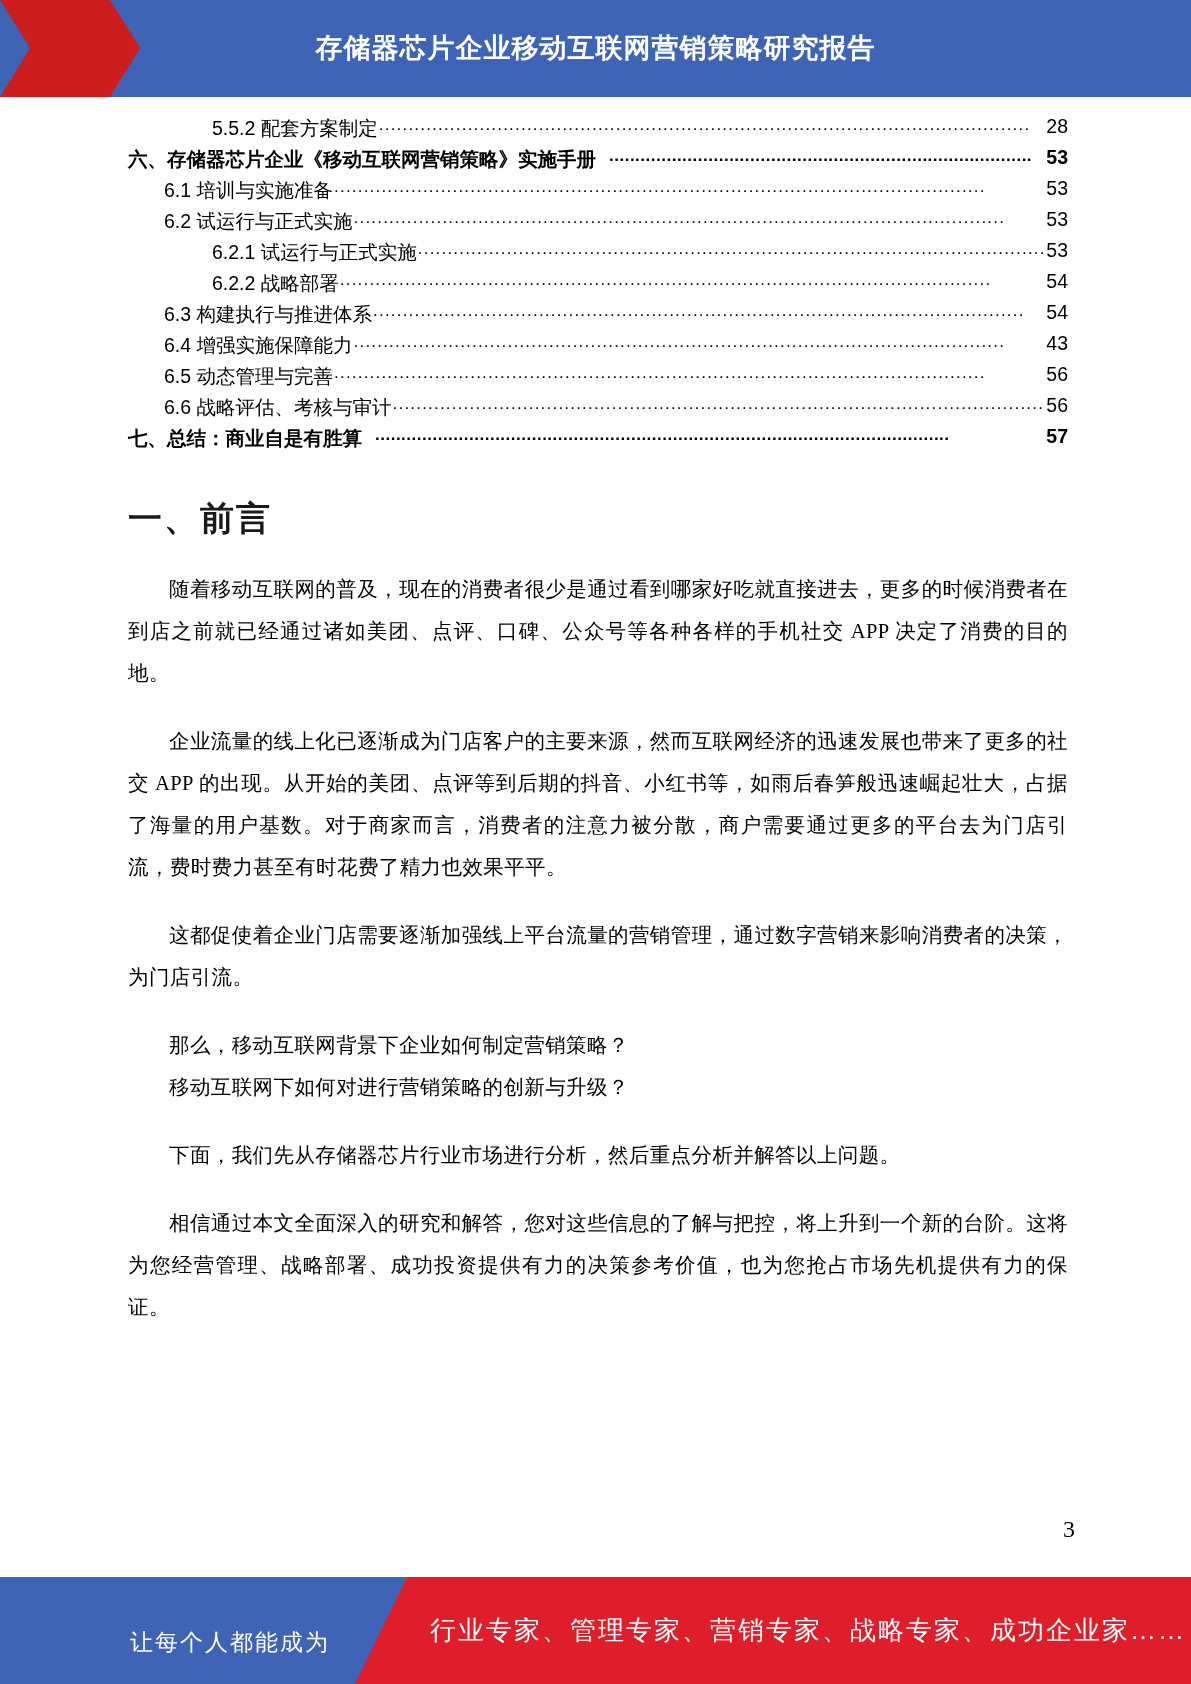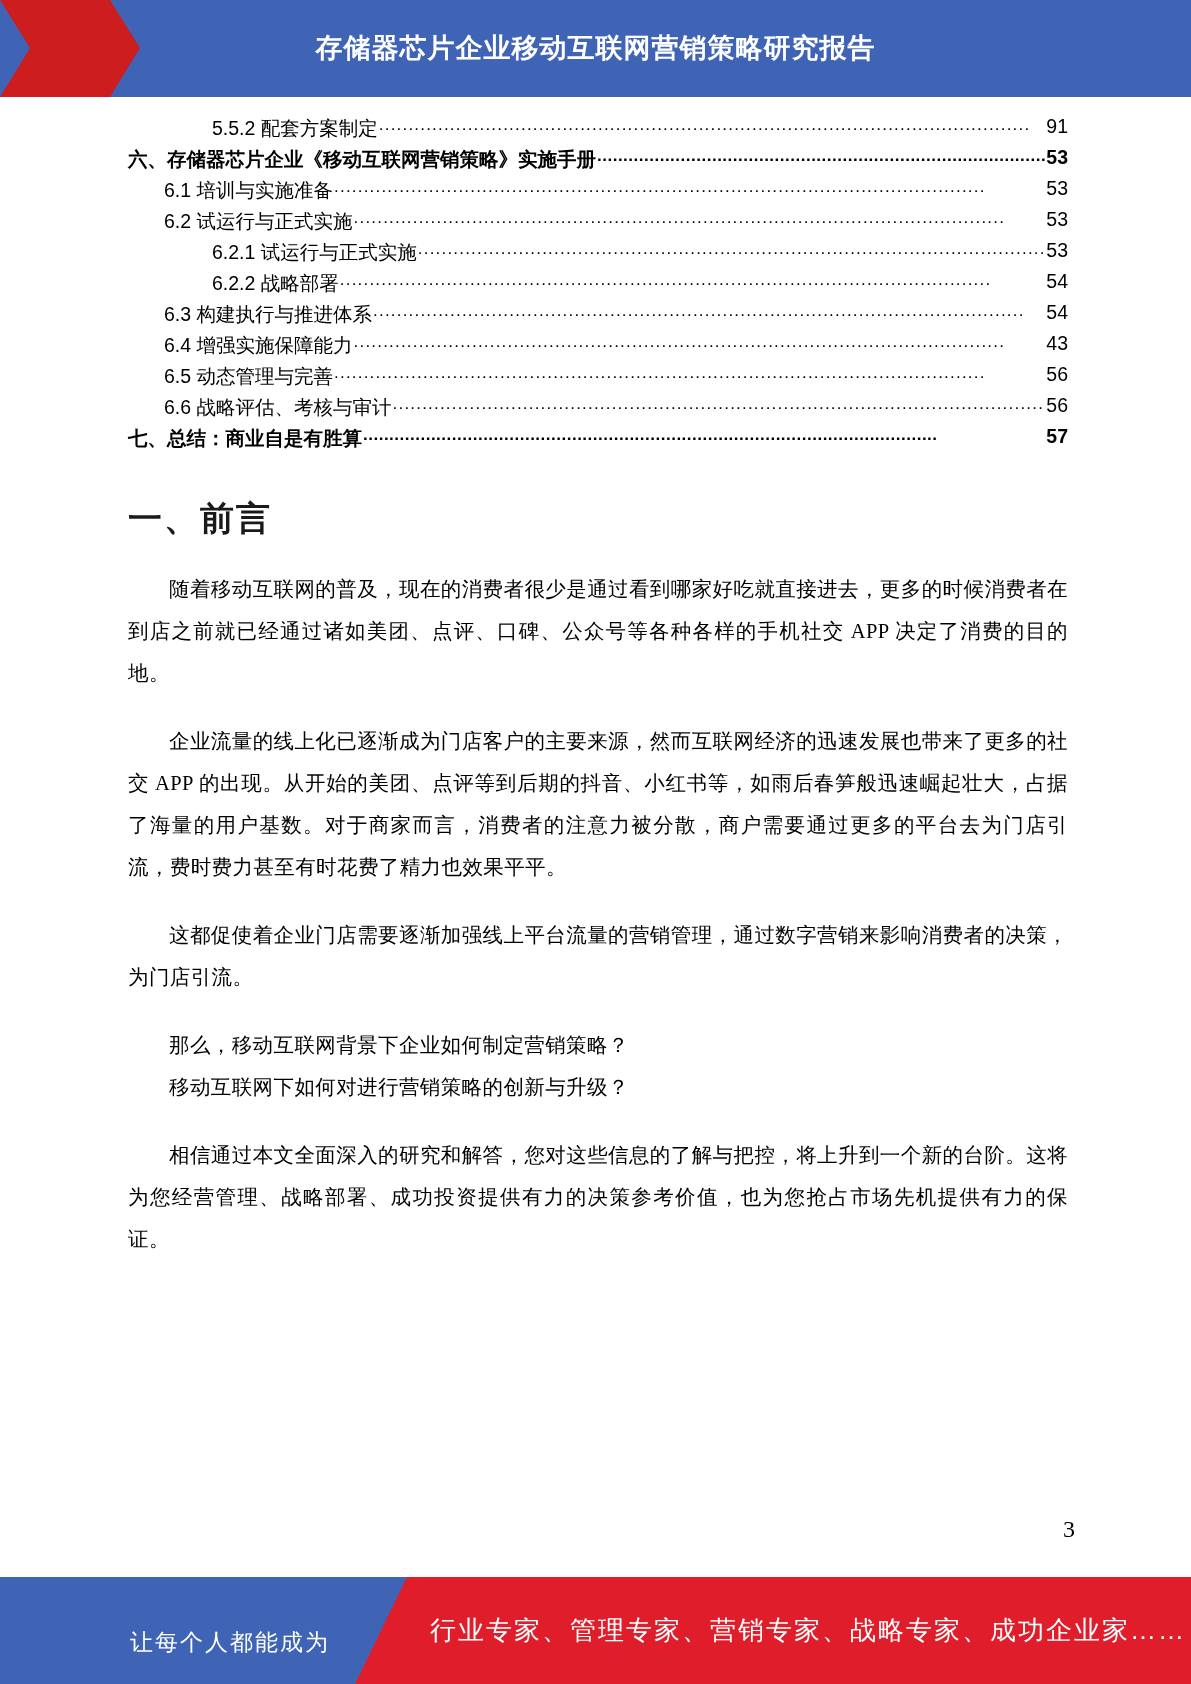--- a/index.html
+++ b/index.html
@@ -81,21 +81,21 @@
     overflow: hidden;
     white-space: nowrap;
     letter-spacing: 1.2px;
     margin: 0 1px;
     font-size: 17px;
     color: #000;
   }
   .toc-page { flex: 0 0 auto; }
   .toc-row.lvl3 .toc-label { padding-left: 84px; }
   .toc-row.lvl2 .toc-label { padding-left: 36px; }
-  .toc-row.lvl1 { font-weight: bold; }
+  .toc-row.lvl1 { font-weight: bold; gap: 12px; }
   .toc-row.lvl1 .toc-label { padding-left: 0px; }
   .toc-row.lvl1 .toc-dots { font-weight: bold; letter-spacing: 0.5px; }
 
   
   .section-heading {
     margin-top: 40px;
     font-family: "Liberation Sans", sans-serif;
     font-weight: bold;
     font-size: 34px;
     color: #1a1a1a;
@@ -186,21 +186,21 @@
 
 <div class="page">
 
   <div class="content">
 
     <div class="toc">
 
       <div class="toc-row lvl3">
         <span class="toc-label">5.5.2  配套方案制定</span>
         <span class="toc-dots">..............................................................................................................</span>
-        <span class="toc-page">91</span>
+        <span class="toc-page">28</span>
       </div>
 
       <div class="toc-row lvl1">
         <span class="toc-label">六、存储器芯片企业《移动互联网营销策略》实施手册</span>
         <span class="toc-dots">..............................................................................................................</span>
         <span class="toc-page">53</span>
       </div>
 
       <div class="toc-row lvl2">
         <span class="toc-label">6.1  培训与实施准备</span>
@@ -262,20 +262,21 @@
 
     <p class="body-text indent">随着移动互联网的普及，现在的消费者很少是通过看到哪家好吃就直接进去，更多的时候消费者在到店之前就已经通过诸如美团、点评、口碑、公众号等各种各样的手机社交 APP 决定了消费的目的地。</p>
     <p class="body-text indent">企业流量的线上化已逐渐成为门店客户的主要来源，然而互联网经济的迅速发展也带来了更多的社交 APP 的出现。从开始的美团、点评等到后期的抖音、小红书等，如雨后春笋般迅速崛起壮大，占据了海量的用户基数。对于商家而言，消费者的注意力被分散，商户需要通过更多的平台去为门店引流，费时费力甚至有时花费了精力也效果平平。</p>
     <p class="body-text indent">这都促使着企业门店需要逐渐加强线上平台流量的营销管理，通过数字营销来影响消费者的决策，为门店引流。</p>
 
     <div class="qblock">
       <div>那么，移动互联网背景下企业如何制定营销策略？</div>
       <div>移动互联网下如何对进行营销策略的创新与升级？</div>
     </div>
 
+    <p class="body-text indent">下面，我们先从存储器芯片行业市场进行分析，然后重点分析并解答以上问题。</p>
     <p class="body-text indent">相信通过本文全面深入的研究和解答，您对这些信息的了解与把控，将上升到一个新的台阶。这将为您经营管理、战略部署、成功投资提供有力的决策参考价值，也为您抢占市场先机提供有力的保证。</p>
 
   </div>
 
   <div class="page-number">3</div>
 </div>
 
 <div class="footer">
   <div class="footer-red"></div>
   <div class="footer-left-text">让每个人都能成为</div>

